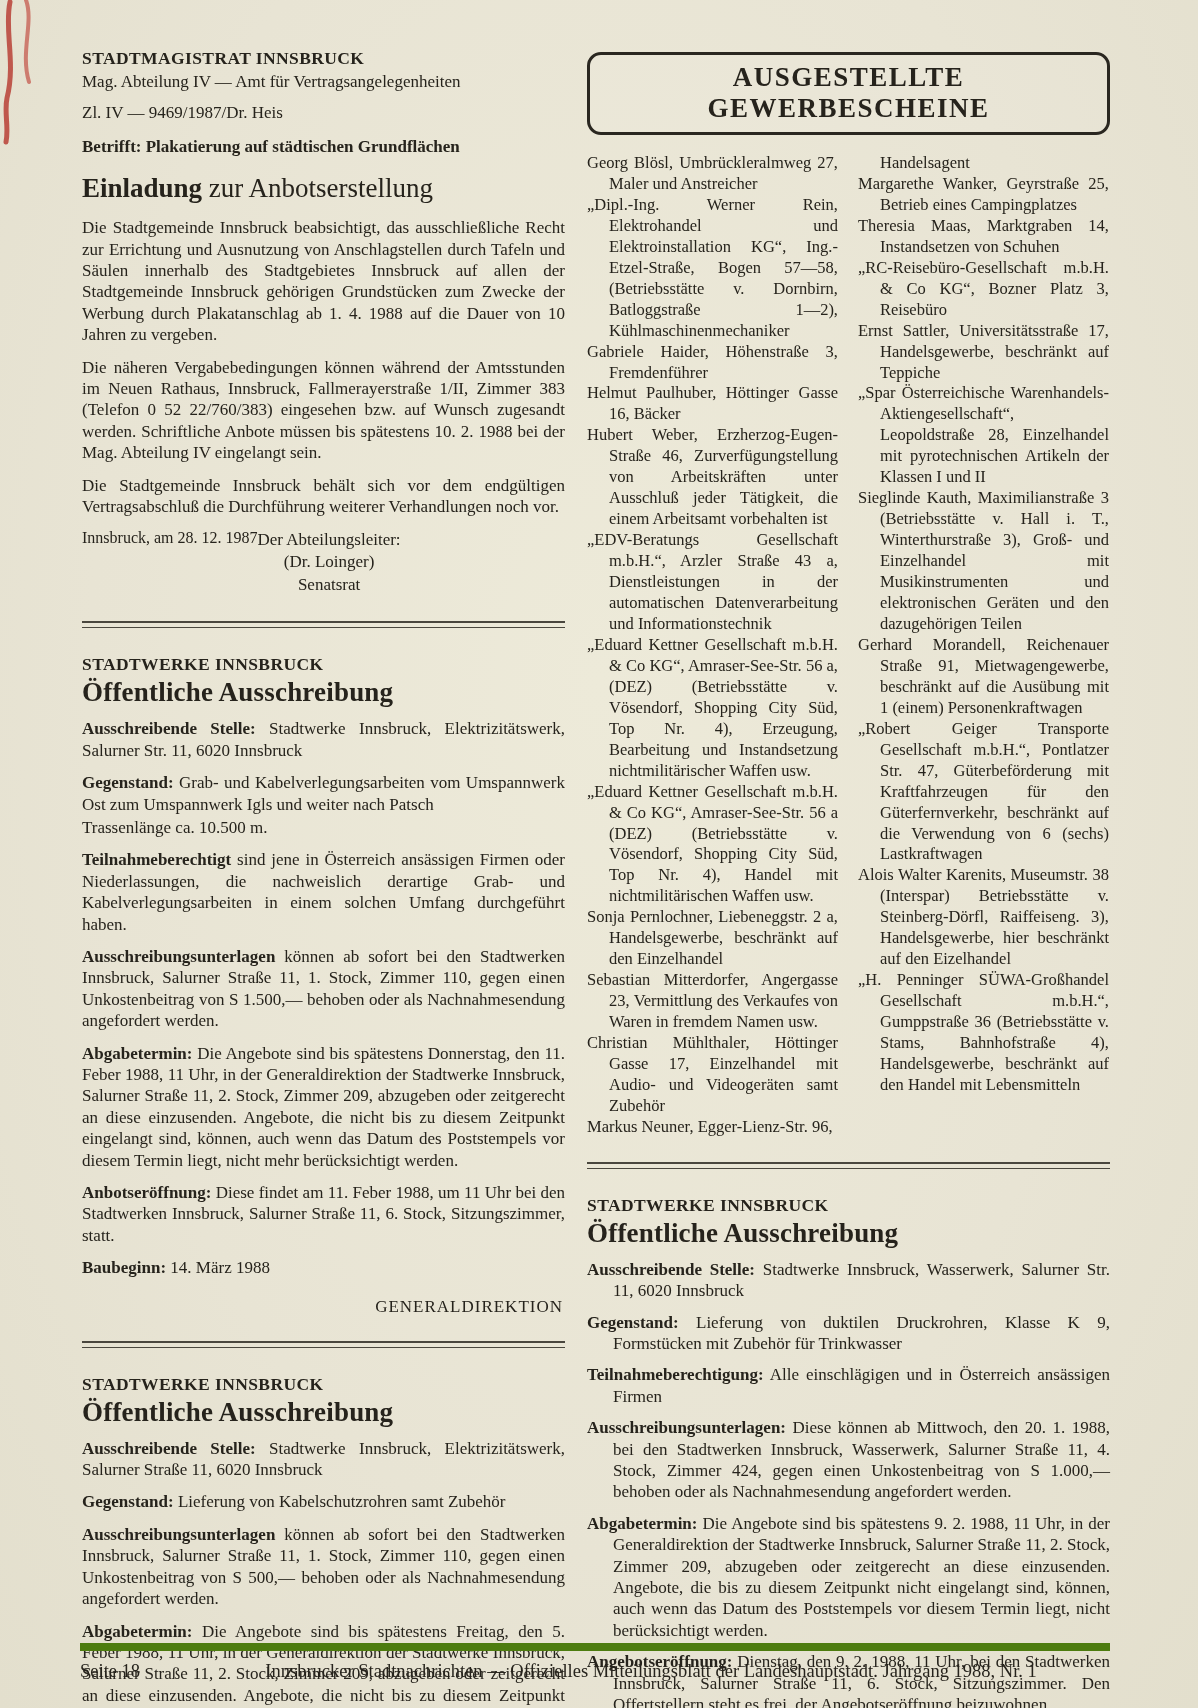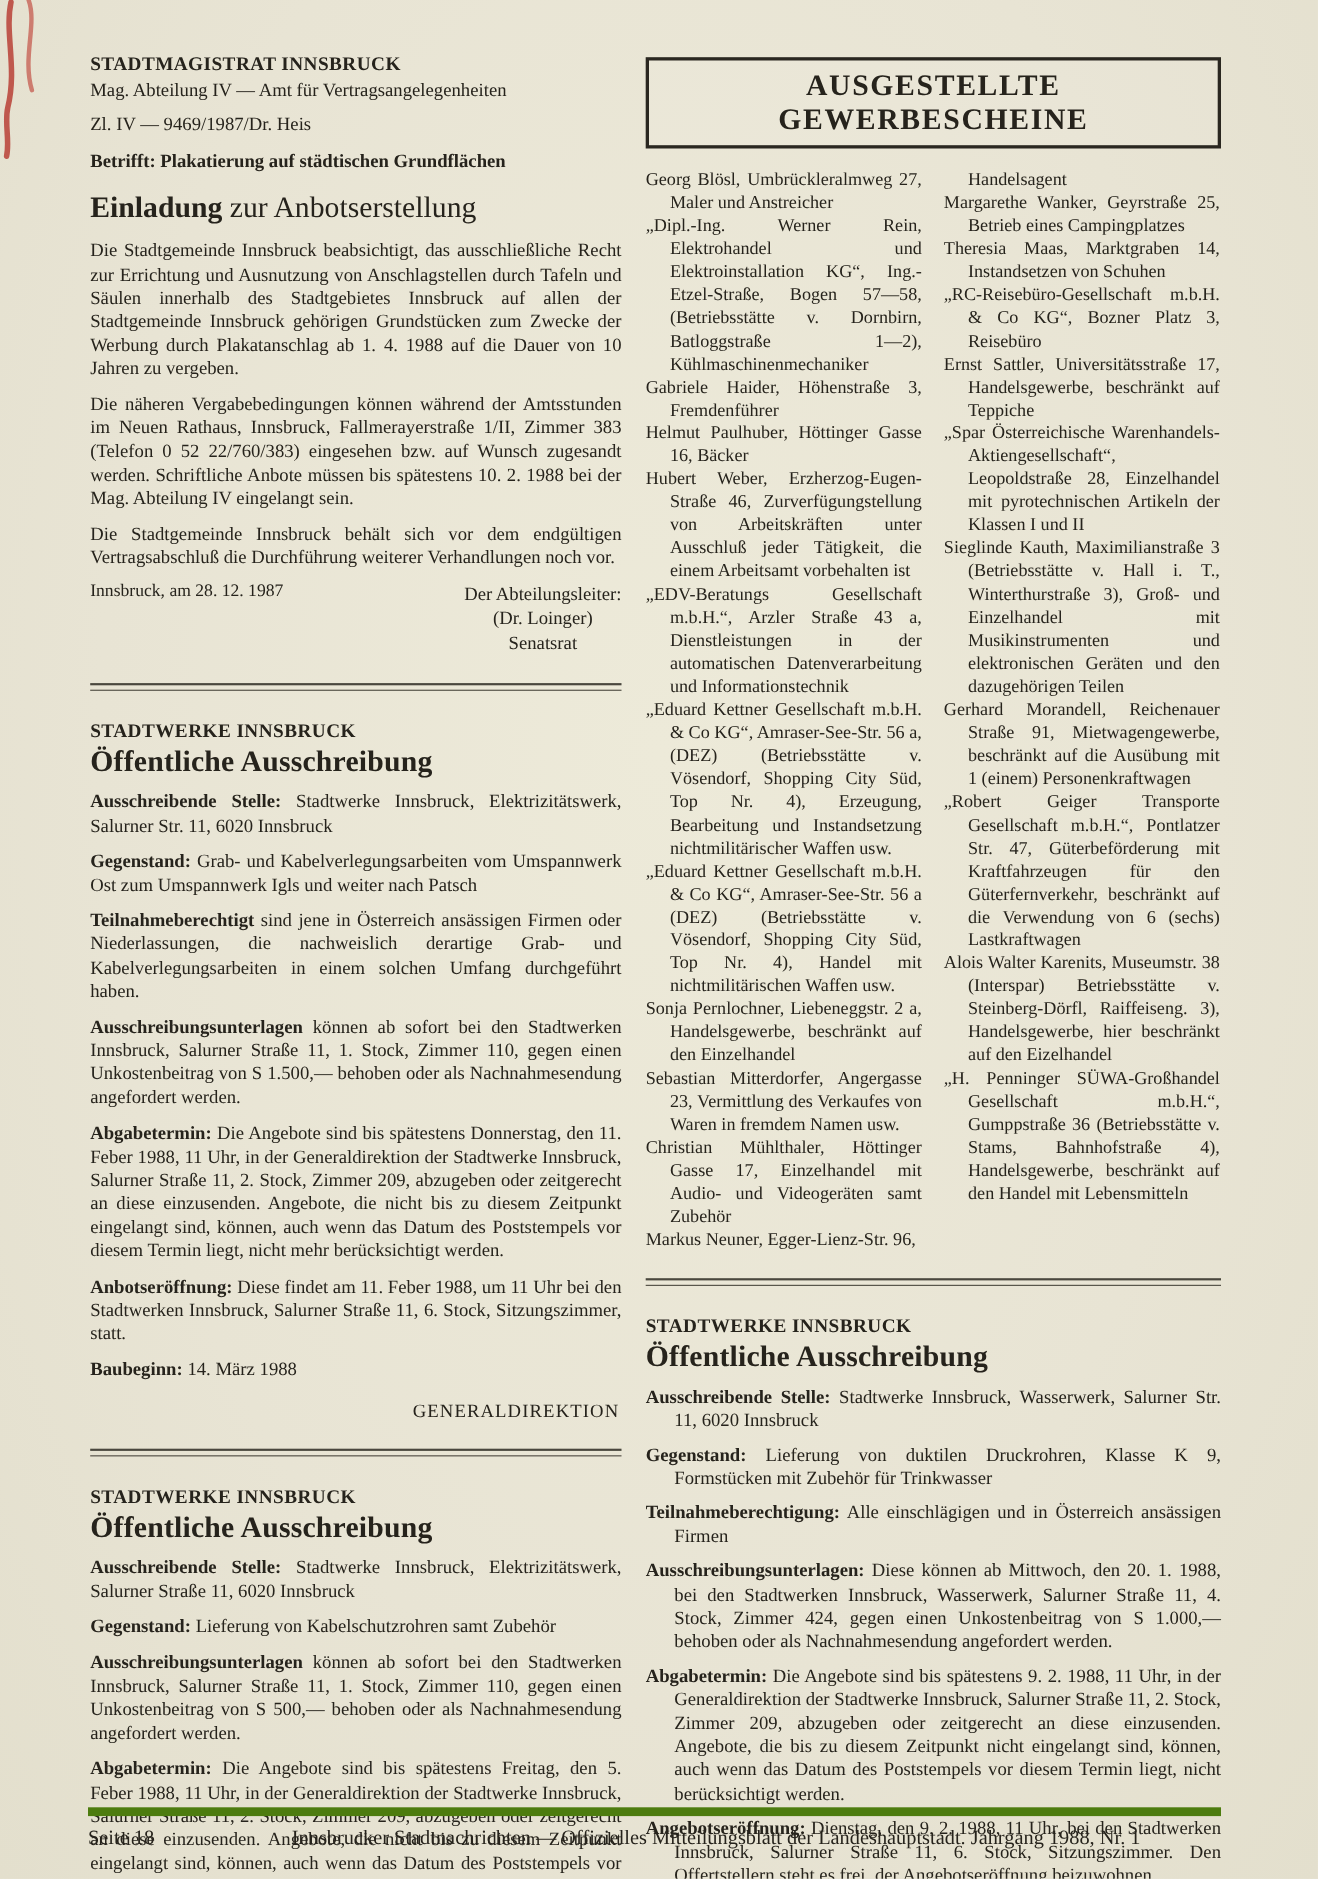--- a/index.html
+++ b/index.html
@@ -24,26 +24,26 @@
   .sign{text-align:right;font-size:17px;letter-spacing:1px;margin:18px 2px 0 0;}
   .rule-double{height:4px;border-top:2px solid #4a473e;border-bottom:1px solid #4a473e;margin:24px 0 26px 0;}
   .cont{margin-top:-9px;}
   .hang{padding-left:26px;text-indent:-26px;}
   
   .m-dept{margin-bottom:10px;}
   .m-ref{margin-bottom:12px;}
   .m-subject{font-weight:bold;margin-bottom:14px;}
   .m-title{font-size:27px;margin:0 0 12px 0;}
   .m-title b{font-weight:bold;}
-  .sig-row{display:flex;justify-content:space-between;align-items:flex-start;margin-top:4px;}
+  .sig-row{display:flex;align-items:flex-start;margin-top:4px;}
   .sig-block{text-align:center;font-size:17px;line-height:1.35;}
   .sig-block div:first-child{text-align:right;}
   
   .gw-box{
-    border:3.5px solid #2a2720;border-radius:0;
+    border:3.5px solid #2a2720;border-radius:14px;
     padding:7px 10px 8px 10px;text-align:center;
     font-weight:bold;font-size:27px;letter-spacing:1.5px;
     margin:4px 0 18px 0;background:rgba(255,255,255,.06);
   }
   .gw-cols{display:flex;gap:20px;}
   .gw-col{width:251px;}
   .gw-item{font-size:16.5px;line-height:1.27;text-align:justify;padding-left:22px;text-indent:-22px;margin:0;}
   .gw-item.cont-line{text-indent:0;padding-left:22px;margin:0;}
   .t3 p{margin-bottom:10px;}
   
@@ -88,20 +88,21 @@
       </div>
     </div>
 
     <div class="rule-double"></div>
 
     <div>
       <div class="org">STADTWERKE INNSBRUCK</div>
       <div class="sect-title">Öffentliche Ausschreibung</div>
       <p><span class="lead">Ausschreibende Stelle:</span><span> Stadtwerke Innsbruck, Elektrizitätswerk, Salurner Str. 11, 6020 Innsbruck</span></p>
       <p><span class="lead">Gegenstand:</span><span> Grab- und Kabelverlegungsarbeiten vom Umspannwerk Ost zum Umspannwerk Igls und weiter nach Patsch</span></p>
+      <p class="cont"><span>Trassenlänge ca. 10.500 m.</span></p>
       <p><span class="lead">Teilnahmeberechtigt</span><span> sind jene in Österreich ansässigen Firmen oder Niederlassungen, die nachweislich derartige Grab- und Kabelverlegungsarbeiten in einem solchen Umfang durchgeführt haben.</span></p>
       <p><span class="lead">Ausschreibungsunterlagen</span><span> können ab sofort bei den Stadtwerken Innsbruck, Salurner Straße 11, 1. Stock, Zimmer 110, gegen einen Unkostenbeitrag von S 1.500,— behoben oder als Nachnahmesendung angefordert werden.</span></p>
       <p><span class="lead">Abgabetermin:</span><span> Die Angebote sind bis spätestens Donnerstag, den 11. Feber 1988, 11 Uhr, in der Generaldirektion der Stadtwerke Innsbruck, Salurner Straße 11, 2. Stock, Zimmer 209, abzugeben oder zeitgerecht an diese einzusenden. Angebote, die nicht bis zu diesem Zeitpunkt eingelangt sind, können, auch wenn das Datum des Poststempels vor diesem Termin liegt, nicht mehr berücksichtigt werden.</span></p>
       <p><span class="lead">Anbotseröffnung:</span><span> Diese findet am 11. Feber 1988, um 11 Uhr bei den Stadtwerken Innsbruck, Salurner Straße 11, 6. Stock, Sitzungszimmer, statt.</span></p>
       <p><span class="lead">Baubeginn:</span><span> 14. März 1988</span></p>
       <div class="sign">GENERALDIREKTION</div>
     </div>
 
     <div class="rule-double"></div>
 

